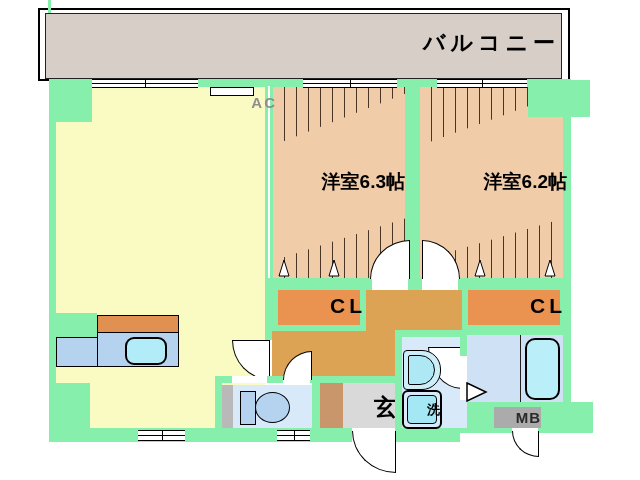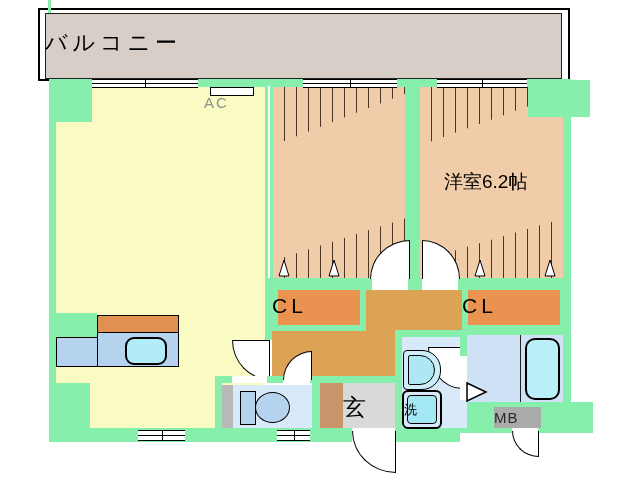--- a/index.html
+++ b/index.html
@@ -1,20 +1,20 @@
 <!DOCTYPE html>
 <html><head>
 <meta charset="utf-8">
 <style>
   html,body{margin:0;padding:0;background:#fff;}
   #plan{position:relative;width:640px;height:480px;background:#ffffff;overflow:hidden;
         font-family:"Liberation Sans","DejaVu Sans",sans-serif;color:#000;}
   .abs{position:absolute;}
   .wall{position:absolute;background:#86efac;}
-  .lbl{position:absolute;text-align:left;color:#000;white-space:nowrap;}
+  .lbl{position:absolute;text-align:right;color:#000;white-space:nowrap;font-weight:bold;}
   
   .win{position:absolute;background:#fff;border-top:1px solid #000;border-bottom:1px solid #000;
        background-image:linear-gradient(#000,#000);background-size:100% 1px;
        background-position:center;background-repeat:no-repeat;}
   .win::before{content:"";position:absolute;left:50%;top:0;width:1px;height:100%;background:#000;}
   
   .disc{position:absolute;background:#fff;border:1px solid #000;}
   .arc-line{position:absolute;background:transparent;}
   .hatchwrap{position:absolute;inset:0;overflow:hidden;}
   .hatch{position:absolute;inset:0;
@@ -136,25 +136,26 @@
     <polygon points="1,1 20,10 1,19" fill="#fff" stroke="#000" stroke-width="1.5"></polygon>
   </svg>
 
   <div class="wall" style="left:49px;top:313px;width:48px;height:24px;"></div>
   <div class="abs" style="left:56px;top:337px;width:41px;height:28px;background:#b5d2ef;border:1px solid #000;"></div>
   <div class="abs" style="left:97px;top:315px;width:80px;height:17px;background:#e09050;border:1px solid #000;"></div>
   <div class="abs" style="left:97px;top:332px;width:80px;height:33px;background:#b5d2ef;border:1px solid #000;"></div>
   <div class="abs" style="left:125px;top:337px;width:38px;height:24px;background:#b2ecf8;border:2px solid #000;border-radius:9px;"></div>
 
   <div class="abs" style="left:210px;top:87px;width:42px;height:7px;background:#fff;border:1px solid #000;"></div>
-  <div class="lbl" style="left:204px;top:94px;width:56px;font-size:15px;color:#8f8f8f;letter-spacing:2px;">AC</div>
+  <div class="lbl" style="left:221px;top:94px;width:56px;font-size:15px;color:#8f8f8f;letter-spacing:2px;">AC</div>
 
   <div class="win" style="left:138px;top:430px;width:47px;height:9px;"></div>
   <div class="win" style="left:277px;top:430px;width:33px;height:9px;"></div>
   <div class="abs" style="left:494px;top:407px;width:47px;height:21px;background:#ababab;"></div>
   <div class="lbl" style="left:494px;top:409px;width:47px;font-size:15px;color:#2a2a2a;letter-spacing:1px;">MB</div>
   <div class="abs" style="left:512px;top:428px;width:26px;height:5px;background:#fff;"></div>
   <div class="arc-line" style="left:512px;top:431px;width:25px;height:25px;border-left:1px solid #000;border-bottom:1px solid #000;
               border-right:1px solid #000;border-radius:0 0 0 100%;"></div>
 
-  <div class="lbl" style="left:444px;top:169px;width:143px;font-size:19px;">洋室6.2帖</div>
+  <div class="lbl" style="left:273px;top:169px;width:132px;font-size:19px;">洋室6.3帖</div>
+  <div class="lbl" style="left:424px;top:169px;width:143px;font-size:19px;">洋室6.2帖</div>
 
 </div>
 
 </body></html>

